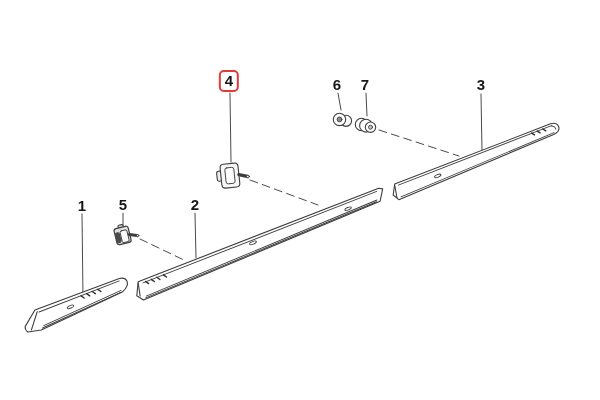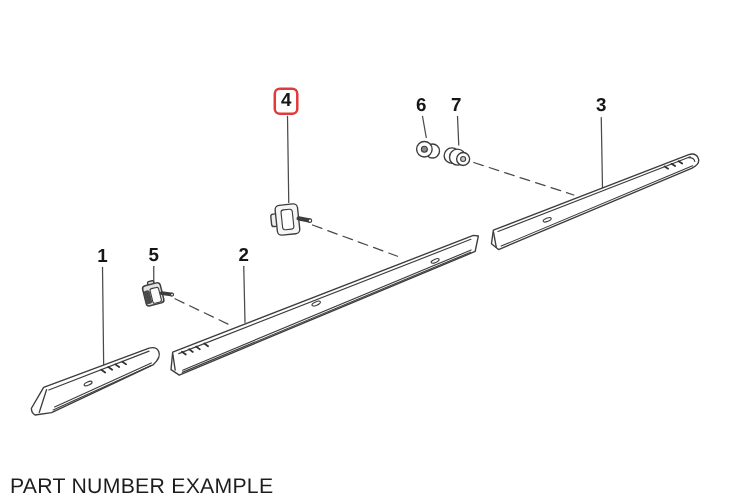--- a/index.html
+++ b/index.html
@@ -129,15 +129,14 @@
   </svg>
 
   <div class="part-label" style="left:82px;  top:205px">1</div>
   <div class="part-label" style="left:123px; top:204px">5</div>
   <div class="part-label" style="left:195px; top:204px">2</div>
   <div class="part-label highlighted" style="left:229px; top:81px">4</div>
   <div class="part-label" style="left:337px; top:84px">6</div>
   <div class="part-label" style="left:365px; top:84px">7</div>
   <div class="part-label" style="left:481px; top:84px">3</div>
 
-  <div class="caption">PART NUMBER EXAMPLE</div>
 
 </div>
 
 </body></html>

